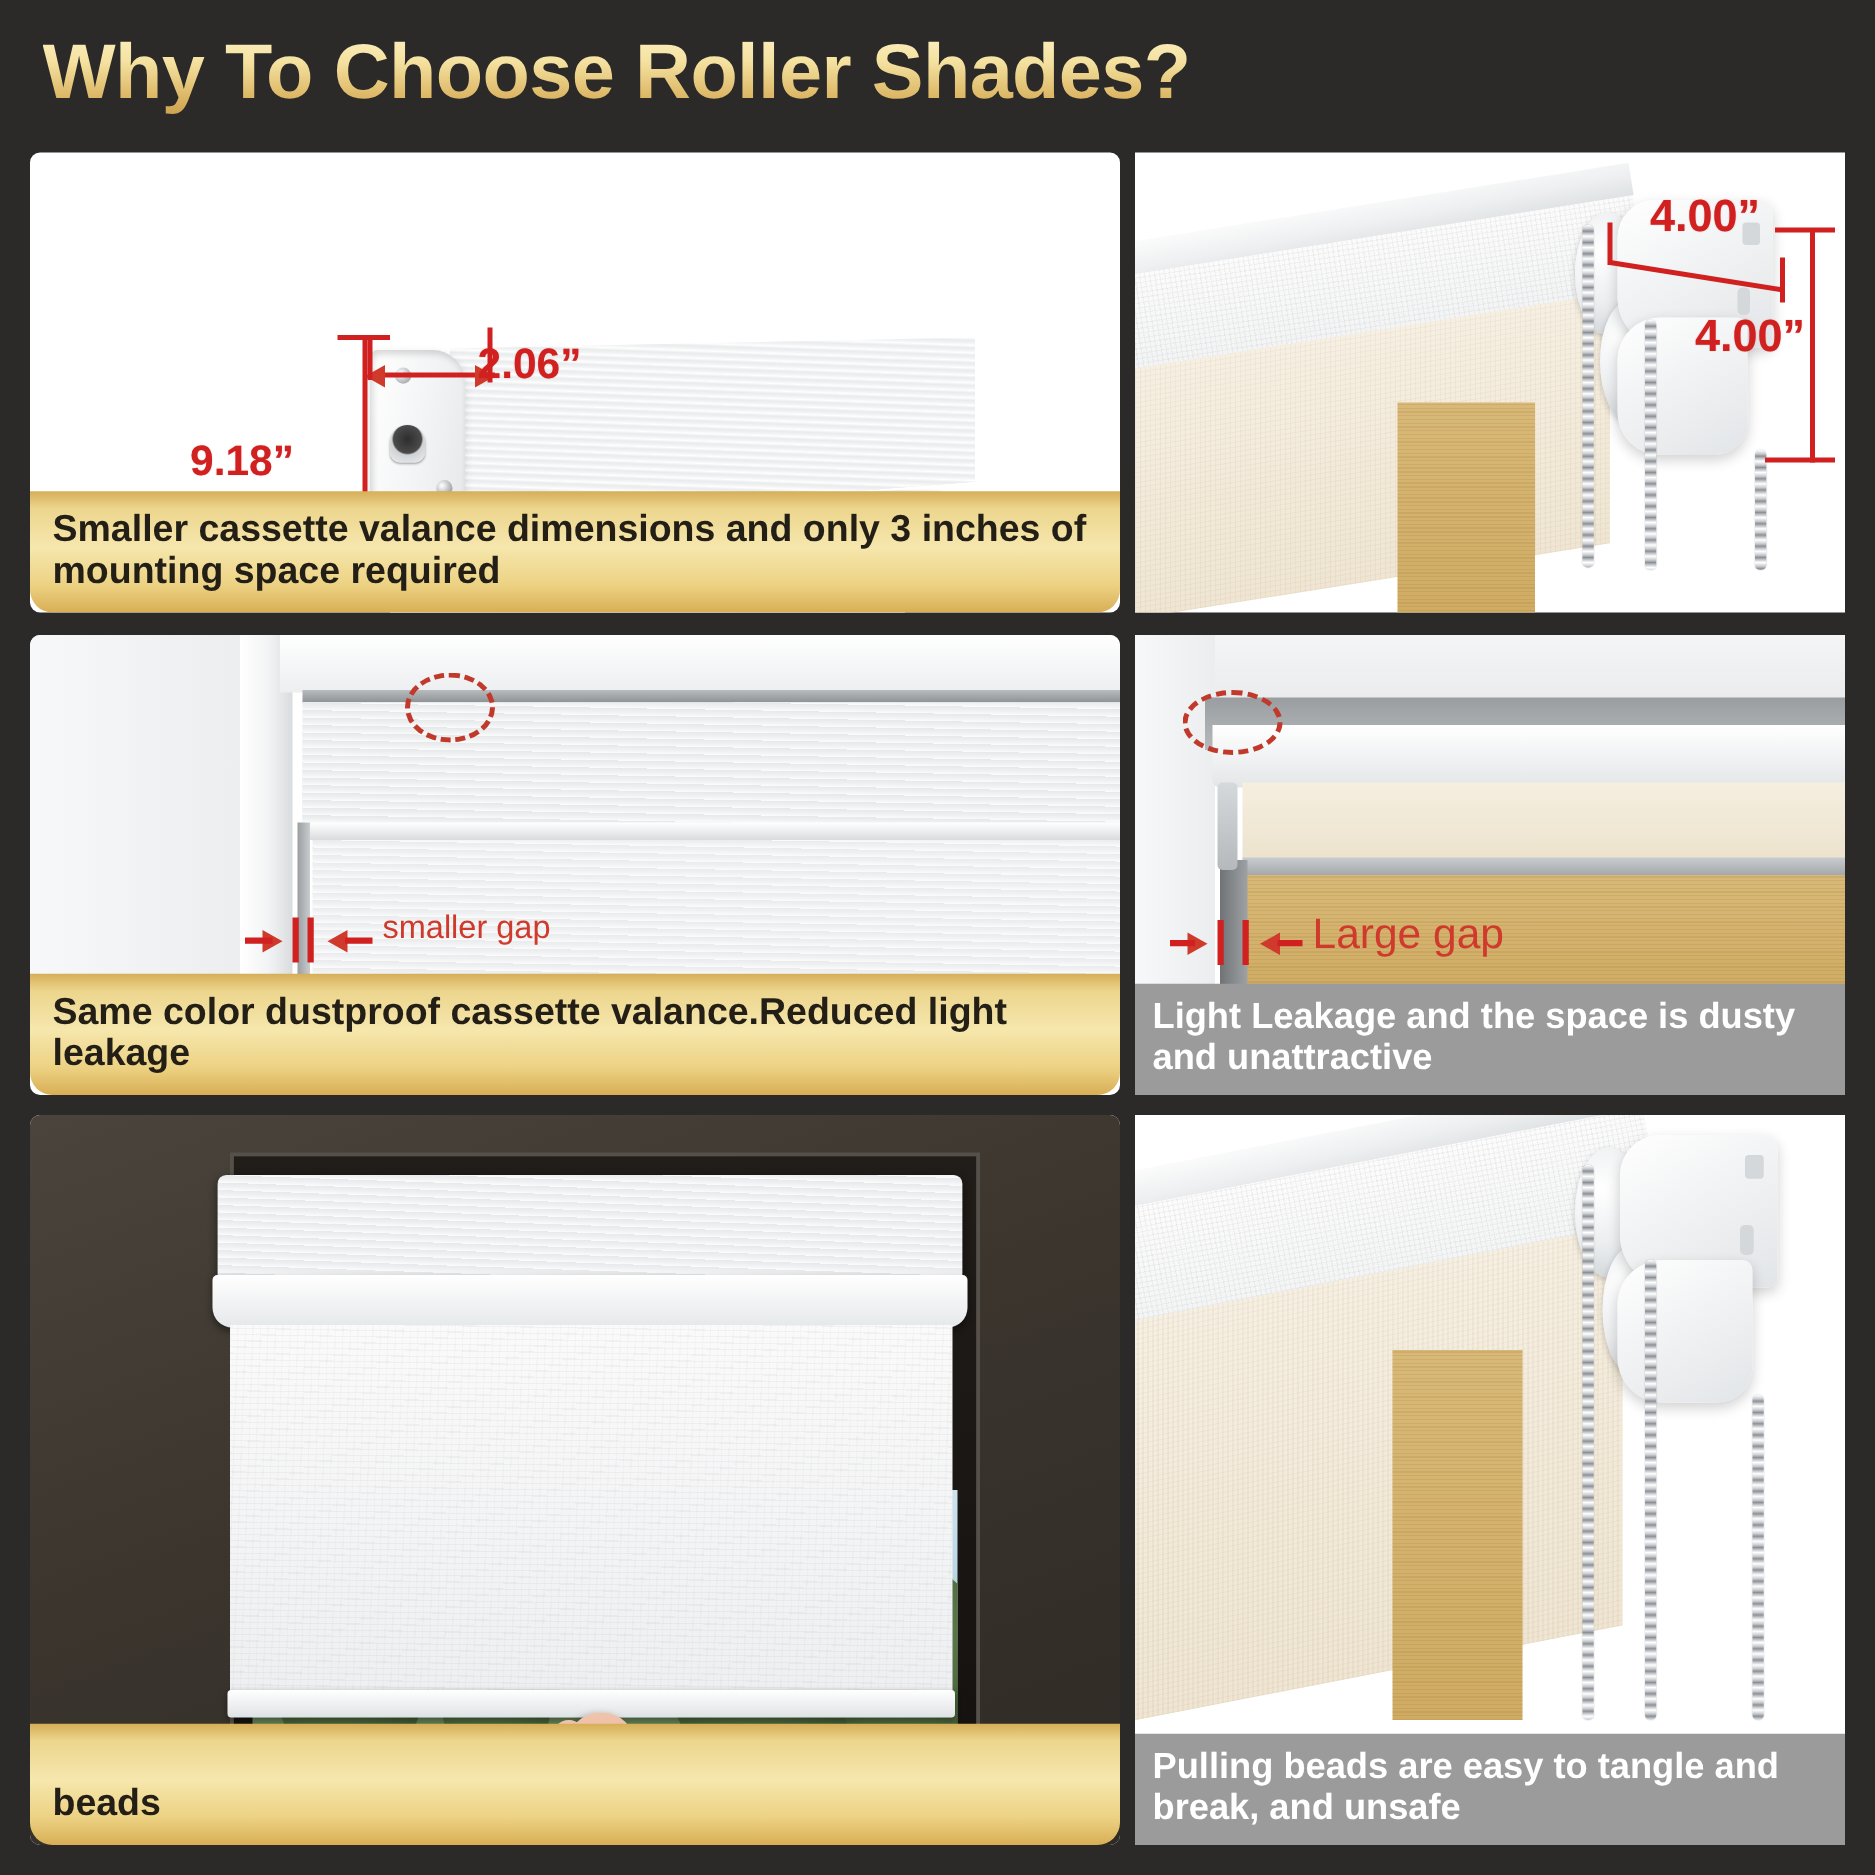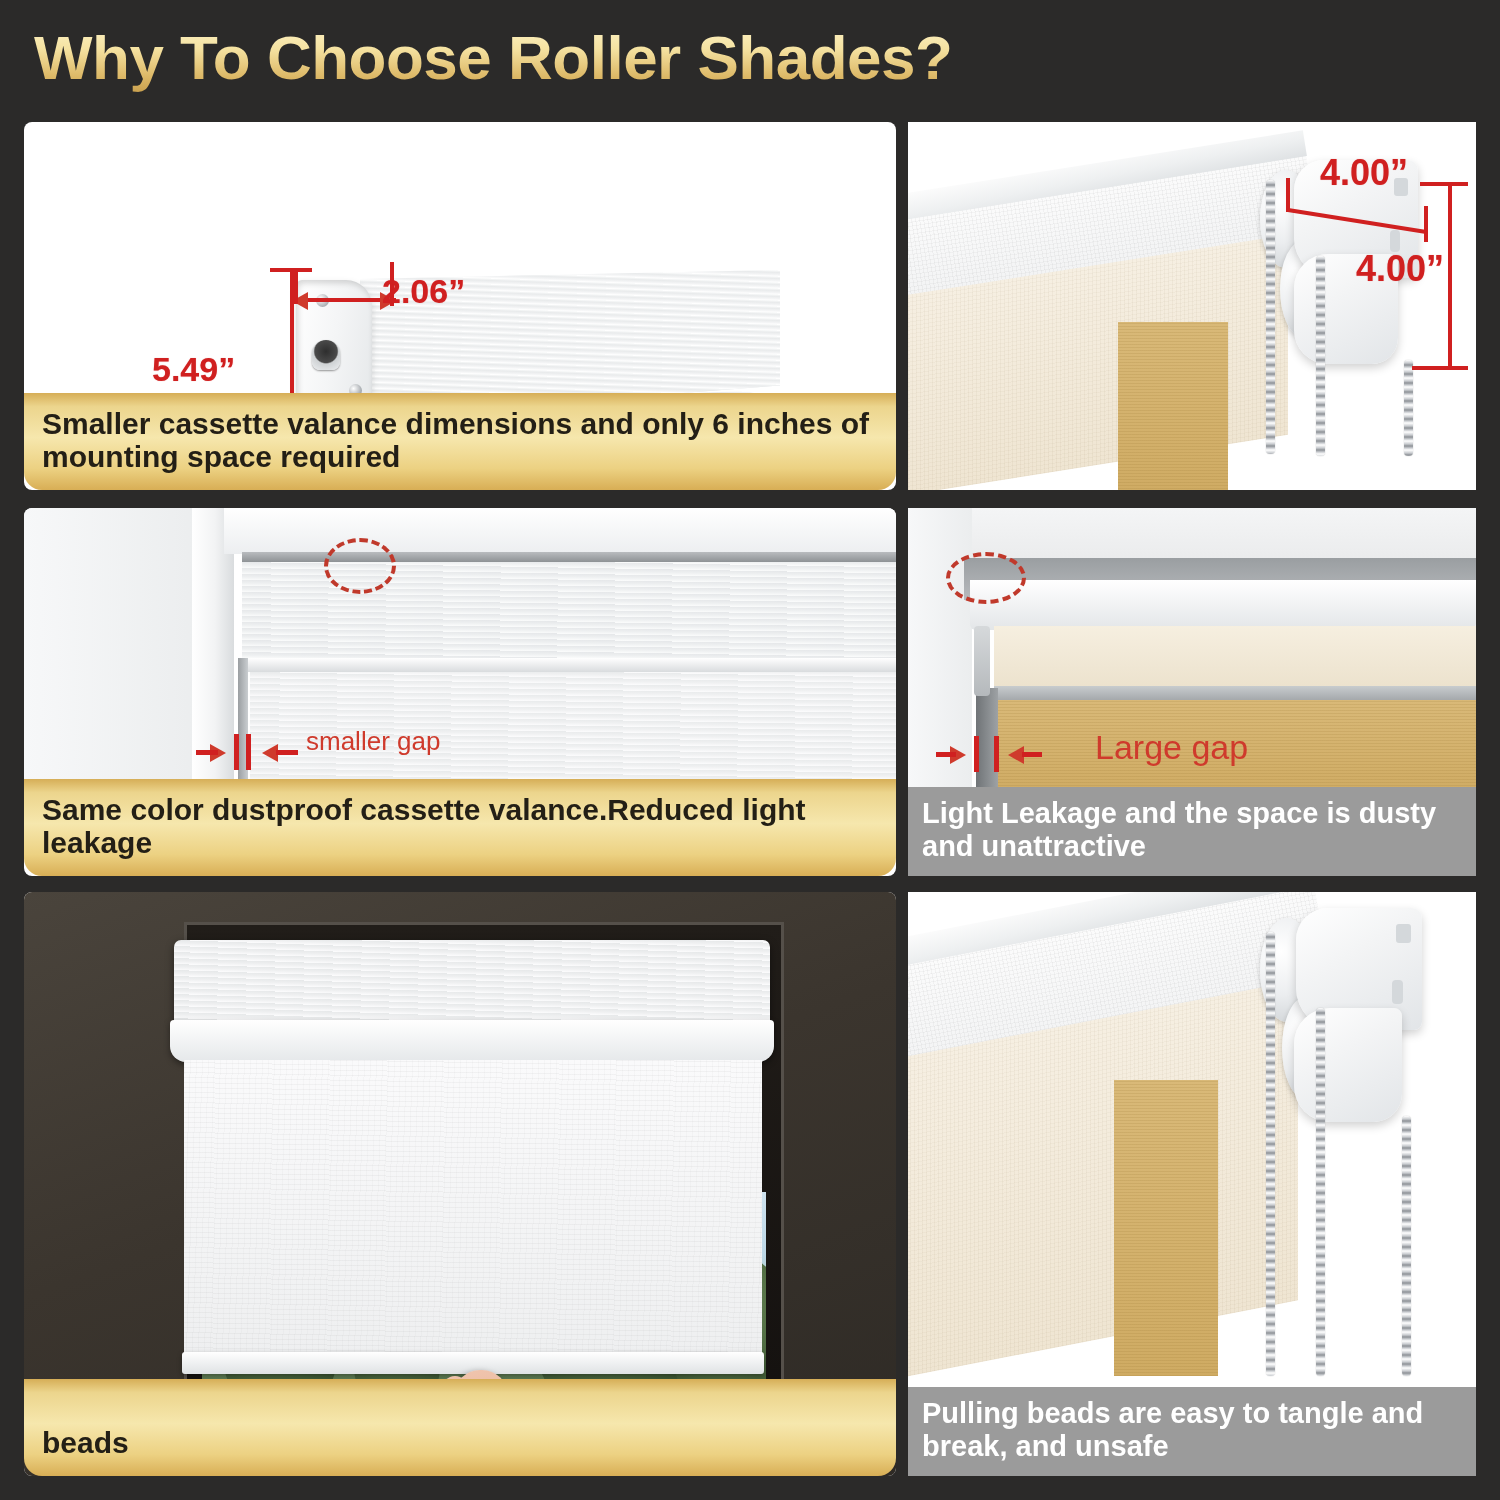--- a/index.html
+++ b/index.html
@@ -220,23 +220,23 @@
         <div class="redline" style="left:272px; top:176px; width:100px; height:4px;"></div>
         <div class="arrow-l" style="left:268px; top:170px;"></div>
         <div class="arrow-r" style="left:356px; top:170px;"></div>
         <div class="redline" style="left:270px; top:148px; width:4px; height:34px;"></div>
         <div class="redline" style="left:366px; top:140px; width:4px; height:44px;"></div>
         <div class="dim-label" style="left:358px; top:150px; font-size:34px;">2.06”</div>
 
         <div class="redline" style="left:266px; top:148px; width:4px; height:216px;"></div>
         <div class="redline" style="left:246px; top:146px; width:42px; height:4px;"></div>
         <div class="redline" style="left:246px; top:360px; width:42px; height:4px;"></div>
-        <div class="dim-label" style="left:128px; top:228px; font-size:34px;">5.49”</div>
-      </div>
-      <div class="cap gold">Smaller cassette valance dimensions and only 6 inches of mounting space required</div>
+        <div class="dim-label" style="left:128px; top:228px; font-size:34px;">9.18”</div>
+      </div>
+      <div class="cap gold">Smaller cassette valance dimensions and only 3 inches of mounting space required</div>
     </div>
 
     <div class="panel bad p-tr">
       <div class="stage">
         <div class="rs-fabric-white" style="left:-20px; top:80px; width:420px; height:120px; transform:rotate(-9deg); transform-origin:left top;"></div>
         <div class="rs-tube" style="left:-20px; top:74px; width:420px; height:26px; transform:rotate(-9deg); transform-origin:left top;"></div>
         <div class="rs-fabric-cream" style="left:-20px; top:176px; width:400px; height:200px; transform:skewY(-9deg); transform-origin:left top;"></div>
         <div class="rs-fabric-tan" style="left:210px; top:200px; width:110px; height:176px;"></div>
 
         <div class="rs-roll" style="left:352px; top:48px; width:52px; height:98px;"></div>
@@ -299,21 +299,21 @@
         <div style="position:absolute;left:66px;top:118px;width:16px;height:70px;background:linear-gradient(180deg,#d6d9db,#b5b9bc);border-radius:4px;"></div>
 
         <div class="dashed-circle" style="left:38px; top:44px; width:80px; height:52px;"></div>
 
         <div class="arrow-r" style="left:42px; top:238px;"></div>
         <div class="redline" style="left:28px; top:244px; width:20px; height:5px;"></div>
         <div class="redline" style="left:66px; top:228px; width:5px; height:36px;"></div>
         <div class="redline" style="left:86px; top:228px; width:5px; height:36px;"></div>
         <div class="arrow-l" style="left:100px; top:238px;"></div>
         <div class="redline" style="left:114px; top:244px; width:20px; height:5px;"></div>
-        <div class="gap-label" style="left:142px; top:220px; font-size:34px;margin-left:45px;">Large gap</div>
+        <div class="gap-label" style="left:142px; top:220px; font-size:34px;">Large gap</div>
       </div>
       <div class="cap gray">Light Leakage and the space is dusty and unattractive</div>
     </div>
 
     <div class="panel good p-bl">
       <div class="stage">
         <div class="room-wall"></div>
         <div class="win-frame"></div>
         <div class="win-glass">
           <div class="tree" style="left:18px; top:40px; width:120px; height:190px;"></div>

